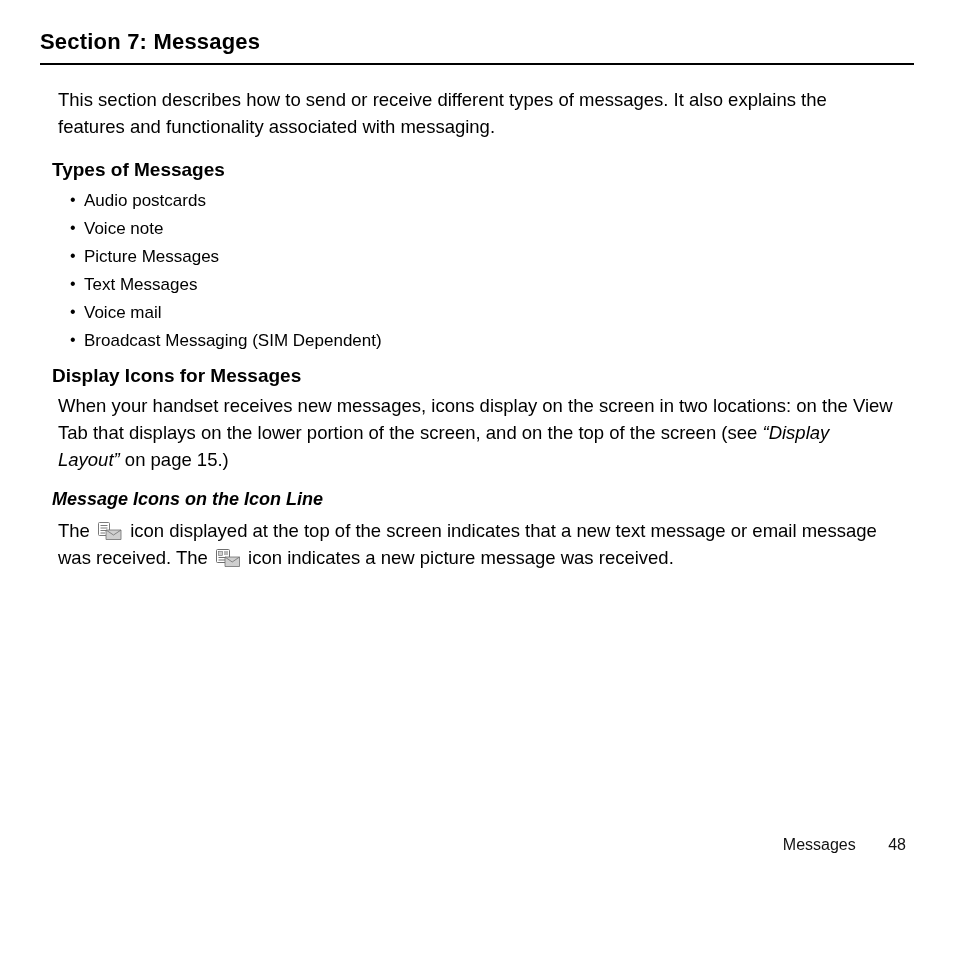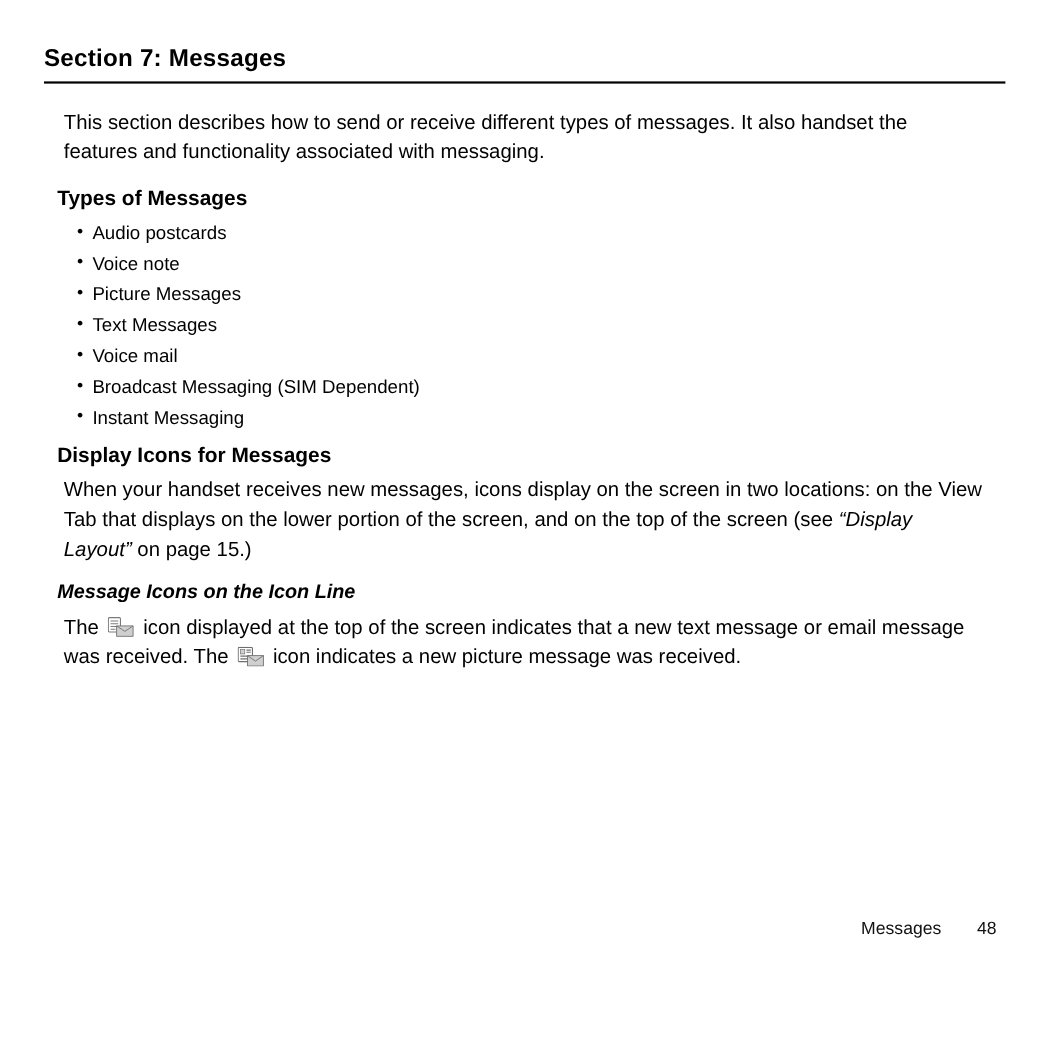--- a/index.html
+++ b/index.html
@@ -9,21 +9,21 @@
     height: 954px;
     background: #fff;
     font-family: "Helvetica Neue", Helvetica, Arial, sans-serif;
     color: #000;
     -webkit-font-smoothing: antialiased;
   }
   .page {
     box-sizing: border-box;
     width: 954px;
     height: 884px;
-    padding: 40px 40px 30px 40px;
+    padding: 29px 40px 30px 40px;
     position: relative;
   }
   .section-title {
     font-family: "Arial Black", Arial, sans-serif;
     font-weight: 900;
     font-size: 22px;
     letter-spacing: 0.2px;
     padding-bottom: 8px;
     border-bottom: 2px solid #000;
     margin-bottom: 22px;
@@ -92,31 +92,30 @@
     margin: 0 3px;
   }
 </style>
 </head>
 <body>
 
 <div class="page">
 
   <div class="section-title">Section 7: Messages</div>
 
-  <p class="intro">This section describes how to send or receive different types of messages. It also handset the features and functionality associated with messaging.</p>
+  <p class="intro">This section describes how to send or receive different types of messages. It also explains the features and functionality associated with messaging.</p>
 
   <div class="h2">Types of Messages</div>
   <ul class="bullets">
     <li>Audio postcards</li>
     <li>Voice note</li>
     <li>Picture Messages</li>
     <li>Text Messages</li>
     <li>Voice mail</li>
     <li>Broadcast Messaging (SIM Dependent)</li>
-    <li>Instant Messaging</li>
   </ul>
 
   <div class="h2">Display Icons for Messages</div>
   <p class="body-p">
     <span>When your handset receives new messages, icons display on the screen in two locations: on the View Tab that displays on the lower portion of the screen, and on the top of the screen (see </span><span class="ref-italic">“Display Layout”</span><span> on page 15.)</span>
   </p>
 
   <div class="h3">Message Icons on the Icon Line</div>
   <p class="body-p">
     <span>The </span>

